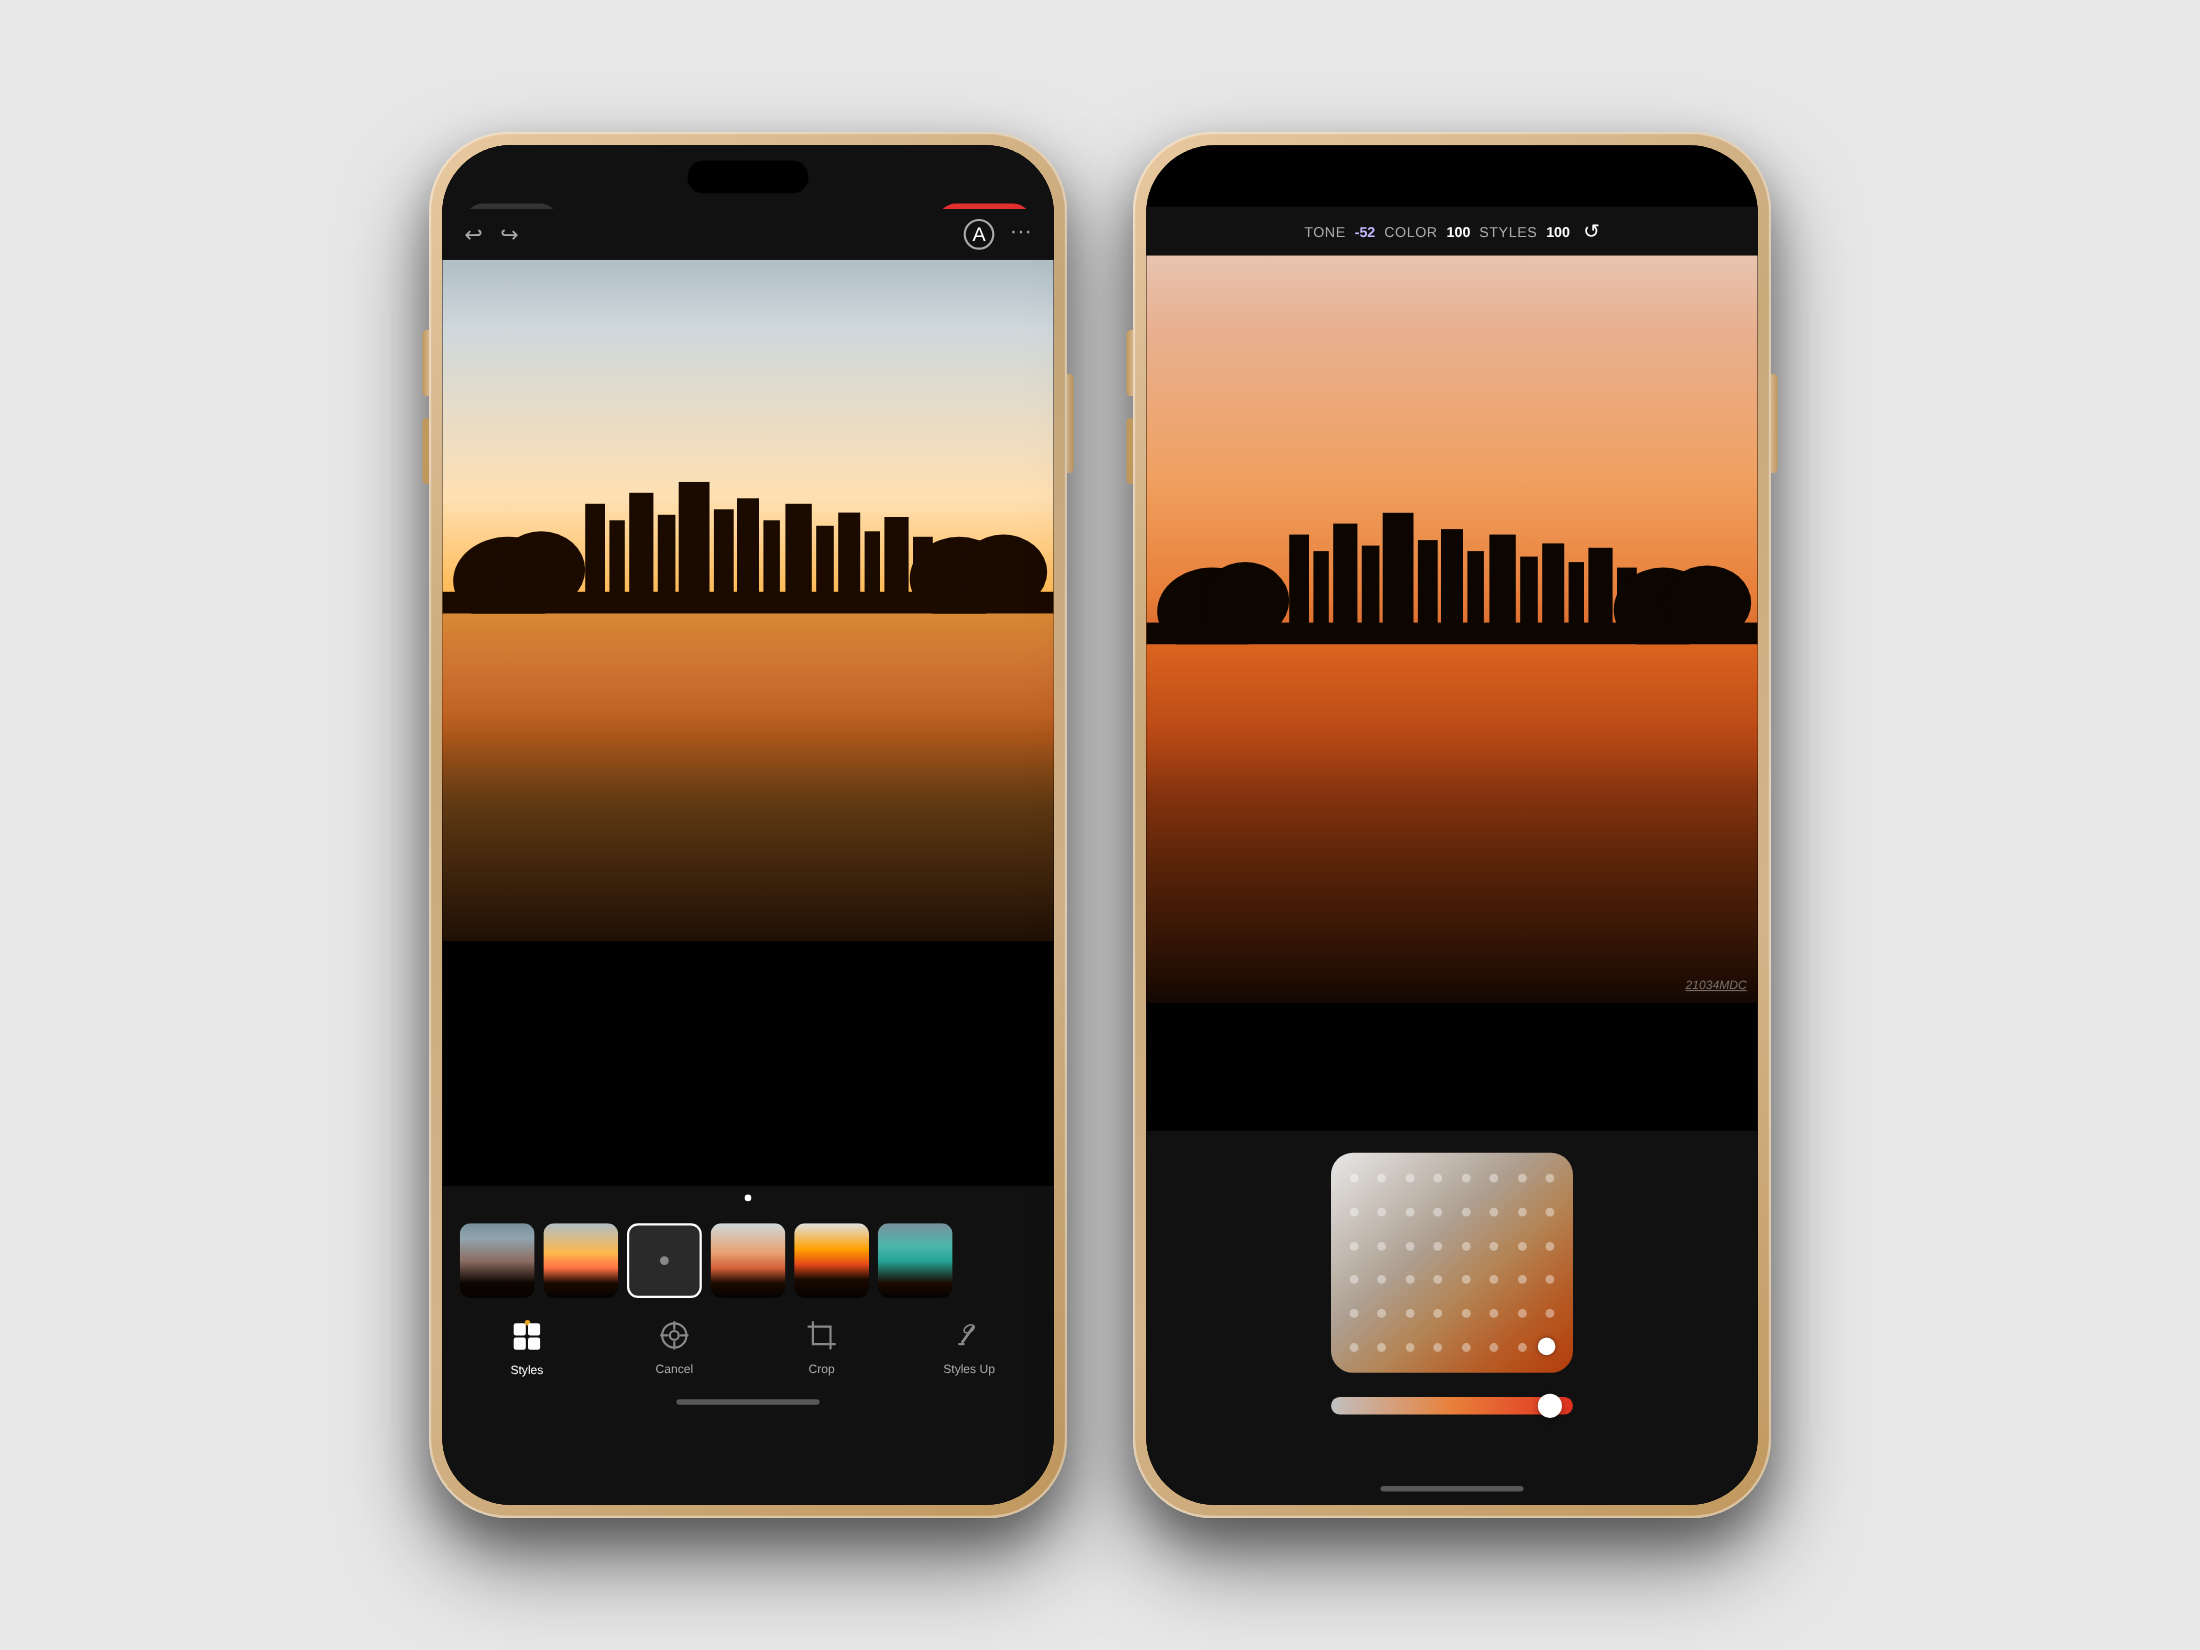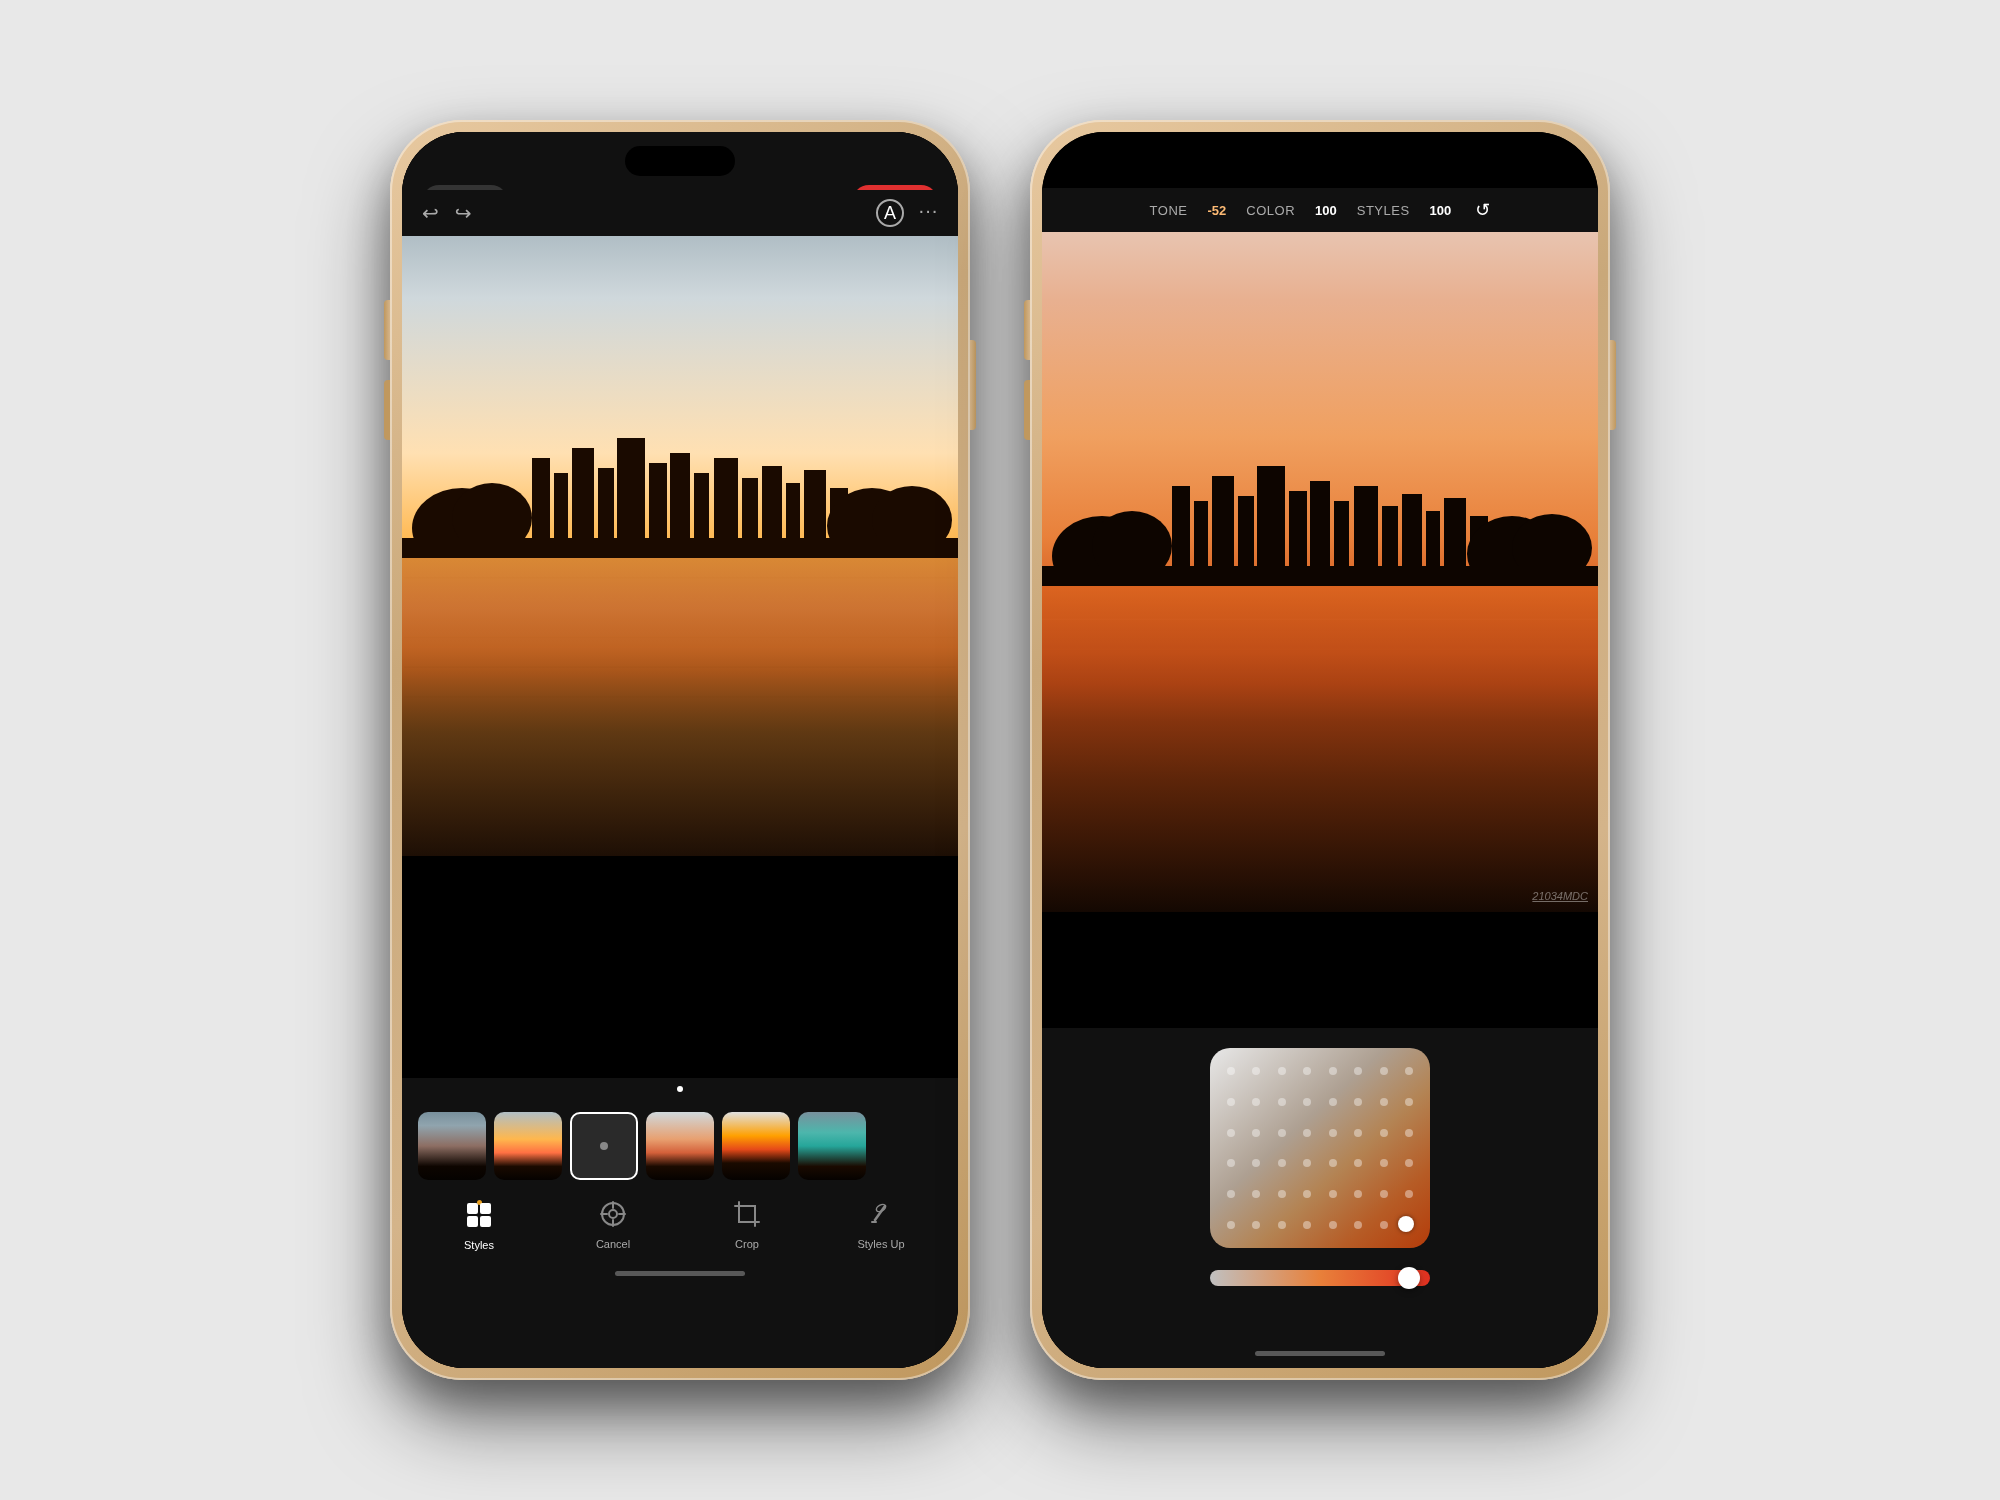--- a/index.html
+++ b/index.html
@@ -321,38 +321,38 @@
       position: absolute;
       top: 56px;
       left: 0;
       right: 0;
       height: 44px;
       background: #111;
       z-index: 5;
       display: flex;
       align-items: center;
       justify-content: center;
-      gap: 20px;
+      gap: 8px;
       padding: 0 20px;
     }
 
     .tone-label {
       color: #aaa;
       font-size: 13px;
       letter-spacing: 0.5px;
     }
 
     .tone-value {
       color: #fff;
       font-size: 13px;
       font-weight: 600;
     }
 
     .tone-neg {
-      color: #fdba74;
+      color: #c4b5fd;
       font-size: 13px;
       font-weight: 600;
     }
 
     .reset-btn {
       color: #fff;
       font-size: 18px;
       cursor: pointer;
       margin-left: 4px;
     }

